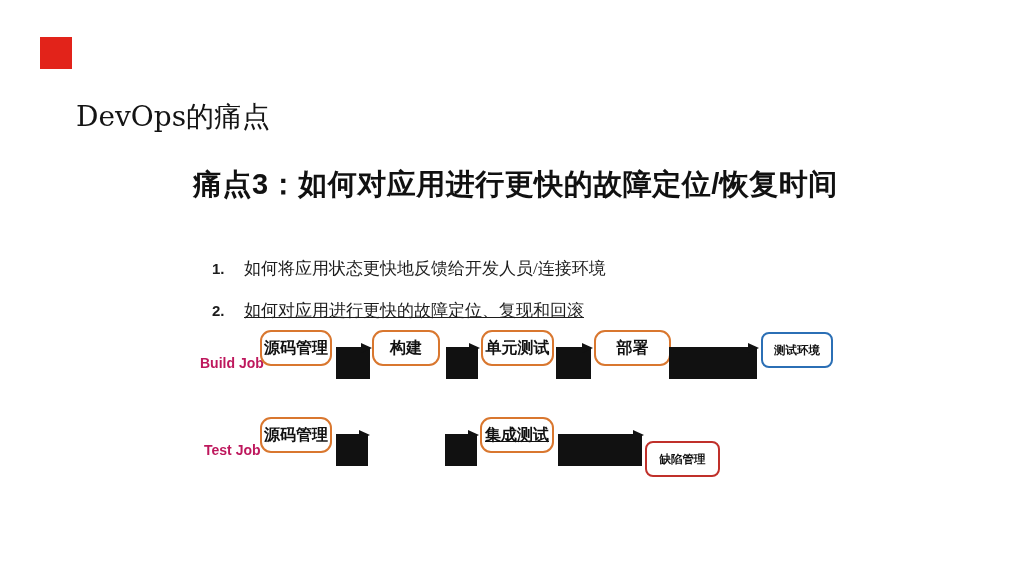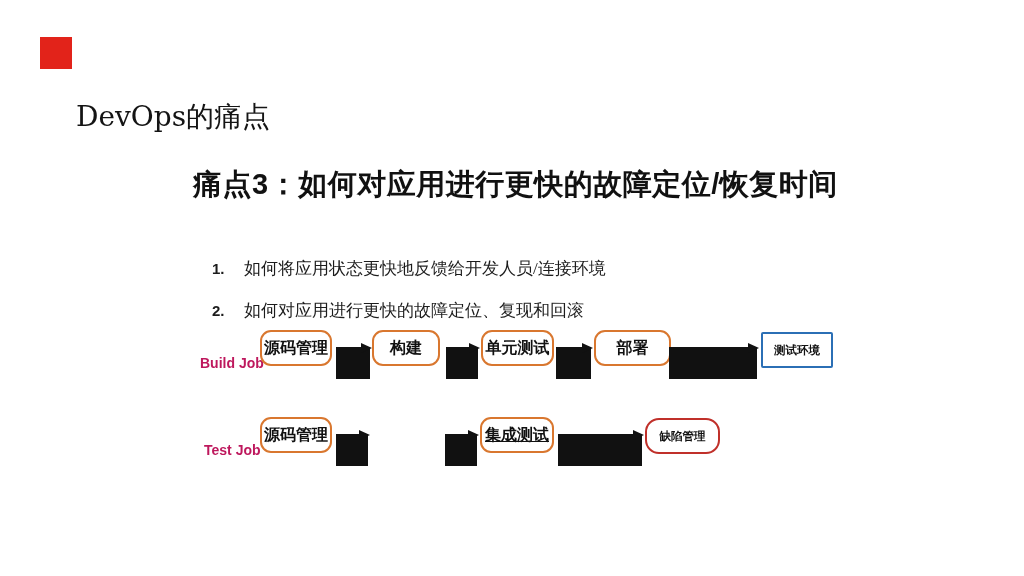--- a/index.html
+++ b/index.html
@@ -71,22 +71,22 @@
     align-items: center;
     justify-content: center;
     background: #ffffff;
     border: 2.5px solid #d9772f;
     border-radius: 11px;
     font-size: 16px;
     font-weight: 700;
     color: #111111;
     white-space: nowrap;
   }
-  .node.blue { border-color: #2b6fb5; border-radius: 2px; font-size: 11.5px; }
-  .node.red  { border-color: #c0302a; border-radius: 14px; font-size: 11.5px; }
+  .node.blue { border-color: #2b6fb5; border-radius: 8px; font-size: 11.5px; }
+  .node.red  { border-color: #c0302a; border-radius: 8px; font-size: 11.5px; margin-top: 23px; }
 
   .arrow {
     position: absolute;
     height: 2.4px;
     background: #111111;
   }
   .arrow::after {
     content: "";
     position: absolute;
     right: -2px;
@@ -104,21 +104,21 @@
 
   <div class="red-square"></div>
 
   <div class="slide-title">DevOps的痛点</div>
 
   <div class="content-heading">痛点3：如何对应用进行更快的故障定位/恢复时间</div>
 
   <div class="list-item" style="top:196px;">
     <span class="num">1.</span><span>如何将应用状态更快地反馈给开发人员/连接环境</span>
   </div>
-  <div class="list-item" style="top:238px;">
+  <div class="list-item" style="top:238px;text-decoration:underline;">
     <span class="num">2.</span><span>如何对应用进行更快的故障定位、复现和回滚</span>
   </div>
 
   <div class="row-label" style="left:152px; top:307px;">Build Job</div>
 
   <div class="node" style="left:228px; top:298px; width:72px; height:36px;">源码管理</div>
   <div class="arrow" style="left:304px; top:315px; width:34px;"></div>
   <div class="node" style="left:340px; top:298px; width:68px; height:36px;">构建</div>
   <div class="arrow" style="left:414px; top:315px; width:32px;"></div>
   <div class="node" style="left:449px; top:298px; width:73px; height:36px;">单元测试</div>

